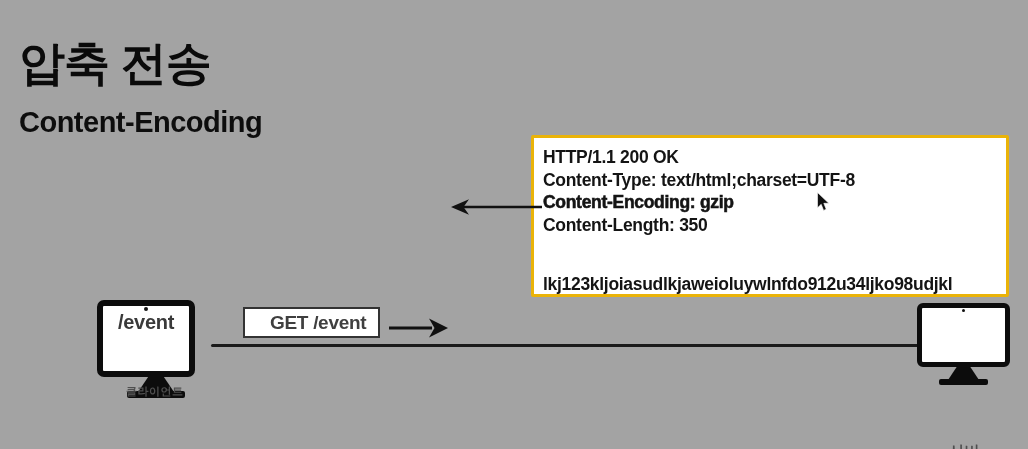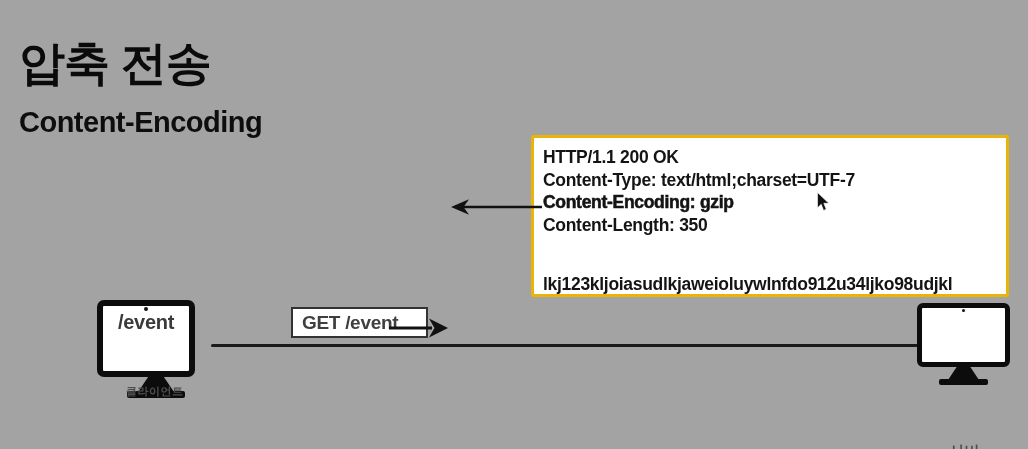--- a/index.html
+++ b/index.html
@@ -59,38 +59,38 @@
   .server-monitor{left:917px;top:303px;width:93px;height:90px;}
   .server-monitor .screen{width:93px;height:64px;border-width:5px;border-radius:6px;}
   .server-monitor .cam{width:3px;height:3px;margin-left:-1.5px;}
   .server-monitor .neck{left:31px;top:63px;width:31px;height:14px;}
   .server-monitor .base{left:22px;top:76px;width:49px;height:6px;}
   
   .get-box{
     position:absolute;left:243px;top:307px;width:137px;height:31px;
     box-sizing:border-box;border:2.5px solid #333;background:#fff;
     font-size:19px;font-weight:bold;color:#3f3f3f;letter-spacing:-0.3px;
-    padding-left:9px;line-height:27px;white-space:nowrap;margin-left:48px;
+    padding-left:25px;line-height:27px;white-space:nowrap;
   }
   
   .caption{position:absolute;font-weight:bold;color:#4f4f4f;white-space:nowrap;}
   .caption.client{left:126px;top:384px;font-size:11px;letter-spacing:0.5px;}
   .caption.server{left:949px;top:421px;font-size:15px;letter-spacing:0.5px;margin-top:21px;}
 </style>
 </head>
 <body>
 
 <div class="stage">
 
   <h1 class="title">압축 전송</h1>
   <h2 class="subtitle">Content-Encoding</h2>
 
   <div class="resp-box">
     <div class="resp-line">HTTP/1.1 200 OK</div>
-    <div class="resp-line">Content-Type: text/html;charset=UTF-7</div>
+    <div class="resp-line">Content-Type: text/html;charset=UTF-8</div>
     <div class="resp-line heavy">Content-Encoding: gzip</div>
     <div class="resp-line">Content-Length: 350</div>
     <div class="resp-line body">lkj123kljoiasudlkjaweioluywlnfdo912u34ljko98udjkl</div>
   </div>
 
   <svg class="arrow-left" viewBox="0 0 94 20" aria-hidden="true">
     <line x1="92" y1="10" x2="13" y2="10" stroke="#111" stroke-width="2.6"></line>
     <polygon points="1,10 19,2.2 13.5,10 19,17.8" fill="#111"></polygon>
   </svg>
 

